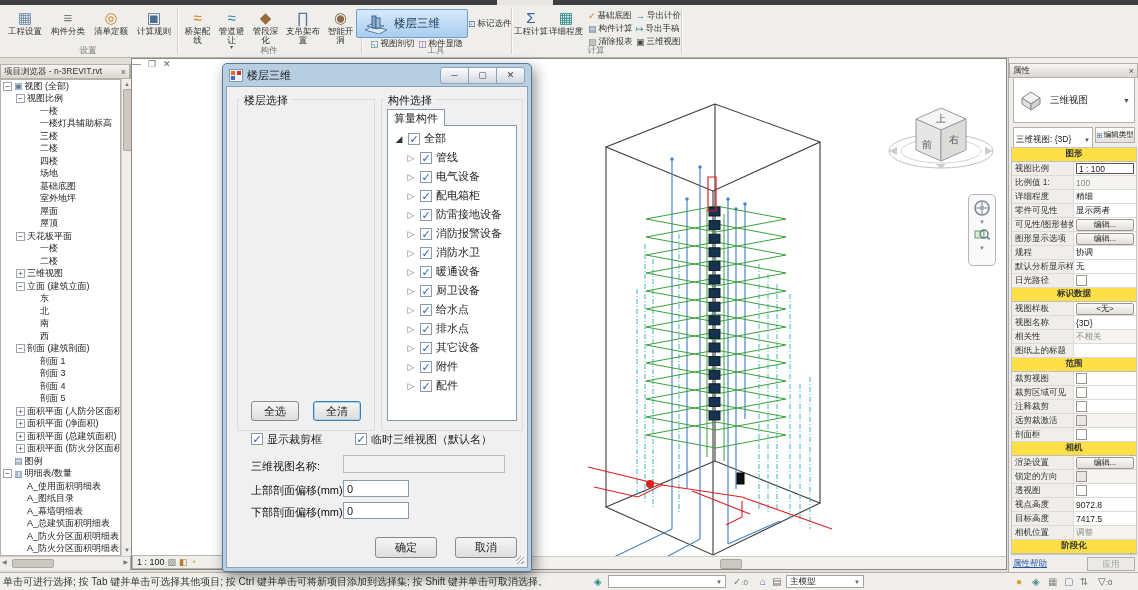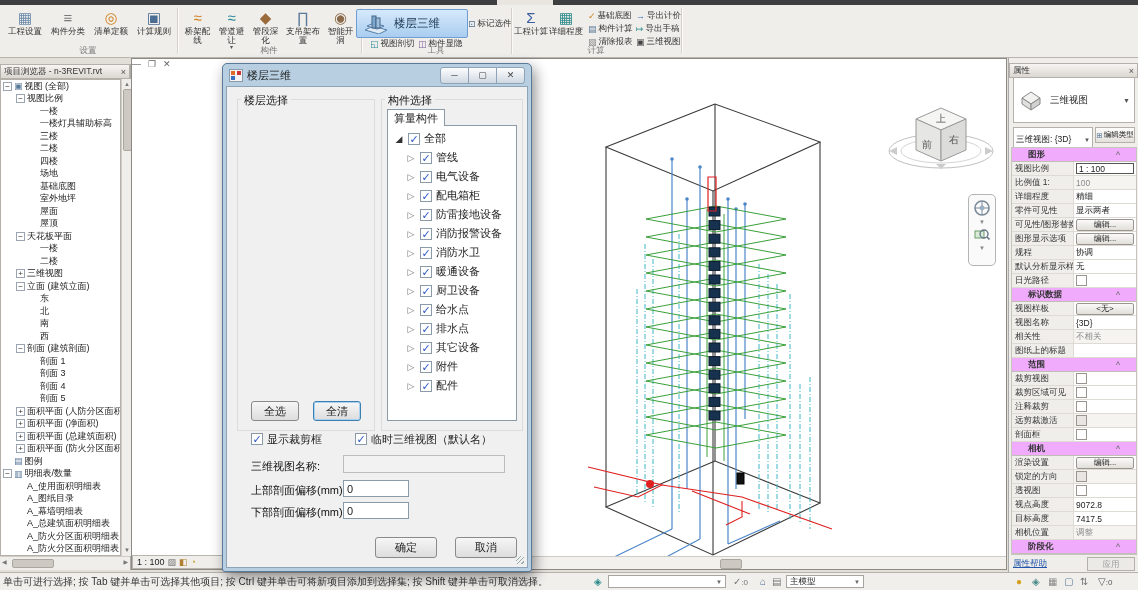--- a/index.html
+++ b/index.html
@@ -60,22 +60,22 @@
      display:flex;align-items:center;gap:6px;padding:0 4px;box-sizing:border-box;}
   .typesel .tname{font-size:9.5px;}
   .typesel .tarrow{margin-left:auto;color:#555;font-size:7px;}
   .pcomborow{left:4px;top:69px;width:122px;height:16px;display:flex;gap:2px;}
   .pcombo-main{flex:1;background:#fff;border:1px solid #b5b1aa;display:flex;align-items:center;
      padding:12px 2px;font-size:8.5px;box-sizing:border-box;}
   .pedit-type{width:40px;background:linear-gradient(#fdfdfc,#e4e1dc);border:1px solid #b5b1aa;
      display:flex;align-items:center;justify-content:center;font-size:7.5px;gap:1px;box-sizing:border-box;}
   .pgrid{left:2px;top:89px;width:126px;height:408px;background:#f0eeea;border:1px solid #c8c4be;
      box-sizing:border-box;overflow:hidden;}
-  .psec{height:13px;background:#f0abfc;border-bottom:1px solid #c2beb7;display:flex;align-items:center;
-     padding:0 16px;font-size:8.5px;font-weight:bold;color:#333;}
+  .psec{height:13px;background:#fde047;border-bottom:1px solid #c2beb7;display:flex;align-items:center;
+     padding:0 3px;font-size:8.5px;font-weight:bold;color:#333;flex-direction:column;}
   .psec .pin{margin-left:auto;color:#666;font-weight:normal;}
   .prow{height:13px;display:flex;border-bottom:1px solid #dedbd5;}
   .plabel{width:62px;padding:1px 2px 0 3px;font-size:8.5px;color:#333;background:#f0eeea;
      border-right:1px solid #dedbd5;box-sizing:border-box;white-space:nowrap;overflow:hidden;}
   .pvalcell{flex:1;background:#fff;display:flex;align-items:center;padding:0 2px;font-size:8.5px;box-sizing:border-box;}
   .pvalcell.dim{color:#8a8a8a;background:#f5f4f1;}
   .pvalcell .pbtn{flex:1;background:linear-gradient(#fbfaf9,#e2dfda);border:1px solid #9a968f;
      border-radius:2px;text-align:center;font-size:8px;height:10px;line-height:10px;}
   .pvalcell .pcombo{flex:1;border:1px solid #555;height:11px;line-height:11px;padding:0 2px;box-sizing:border-box;}
   .pcb{width:9px;height:9px;border:1px solid #9a968f;background:#fff;}

